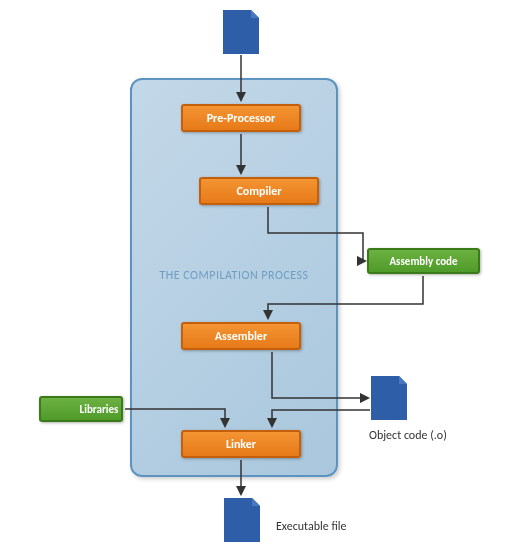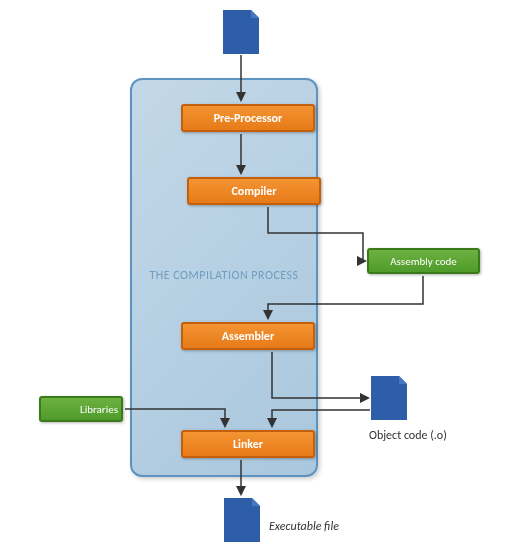--- a/index.html
+++ b/index.html
@@ -3,61 +3,61 @@
 <meta charset="utf-8">
 <style>
   * { box-sizing: border-box; margin: 0; padding: 0; }
   body { width: 518px; height: 556px; font-family: Calibri, Arial, sans-serif; background: #fff; position: relative; }
   .canvas { position: absolute; inset: 0; }
 
   .main-box {
     position: absolute;
     left: 130px;
     top: 78px;
-    width: 188px;
+    width: 208px;
     height: 399px;
     background: linear-gradient(135deg, #c3d8e8 0%, #a9c7dd 100%);
     border: 2px solid #5c93c0;
     border-radius: 12px;
     box-shadow: 2px 2px 4px rgba(0,0,0,0.2);
   }
   .main-title {
     position: absolute;
     left: 0; right: 0;
     top: 188px;
     text-align: center;
     color: #6f9ec2;
     font-size: 12px;
     letter-spacing: 0.5px;
   }
 
   .process {
     position: absolute;
-    width: 134px;
+    width: 120px;
     height: 28px;
     background: linear-gradient(#f49432, #e77a19);
     border: 2px solid #c45f0c;
     border-radius: 3px;
     color: #fff;
     font-weight: bold;
     font-size: 12px;
     display: flex;
     align-items: center;
     justify-content: center;
     box-shadow: 1px 1px 3px rgba(0,0,0,0.3);
   }
 
   .green-box {
     position: absolute;
     height: 26px;
     background: linear-gradient(#6cb142, #4f9b2a);
     border: 2px solid #3a7a18;
     border-radius: 3px;
     color: #fff;
-    font-weight: normal;
+    font-weight: bold;
     font-size: 11px;
     display: flex;
     align-items: center;
     justify-content: center;
     box-shadow: 1px 1px 3px rgba(0,0,0,0.3);
   }
 
   .doc-icon {
     position: absolute;
     width: 36px;
@@ -89,42 +89,42 @@
   </div>
 
   <div class="doc-icon" style="left:223px; top:10px;">
     <svg viewBox="0 0 36 44">
         <path d="M0 0 H28 L36 8 V44 H0 Z" fill="#2e5ea8"></path>
         <path d="M28 0 L36 8 H28 Z" fill="#4678c0"></path>
       </svg>
   </div>
 
   <div class="process" style="left:181px; top:104px;">Pre-Processor</div>
-  <div class="process" style="left:187px; top:177px;">Compiler</div>
+  <div class="process" style="left:199px; top:177px;">Compiler</div>
   <div class="process" style="left:181px; top:430px;">Linker</div>
   <div class="process" style="left:181px; top:322px;">Assembler</div>
 
   <div class="green-box" style="left:367px; top:248px; width:113px;">Assembly code</div>
   <div class="green-box" style="left:39px; top:396px; width:84px;padding-left:36px;">Libraries</div>
 
   <div class="doc-icon" style="left:371px; top:376px;">
     <svg viewBox="0 0 36 44">
         <path d="M0 0 H28 L36 8 V44 H0 Z" fill="#2e5ea8"></path>
         <path d="M28 0 L36 8 H28 Z" fill="#4678c0"></path>
       </svg>
   </div>
   <div class="label" style="left:369px; top:428px;">Object code (.o)</div>
 
   <div class="doc-icon" style="left:224px; top:498px;">
     <svg viewBox="0 0 36 44">
         <path d="M0 0 H28 L36 8 V44 H0 Z" fill="#2e5ea8"></path>
         <path d="M28 0 L36 8 H28 Z" fill="#4678c0"></path>
       </svg>
   </div>
-  <div class="label" style="left:269px; top:519px;font-style:italic;">Executable file</div>
+  <div class="label" style="left:276px; top:519px;">Executable file</div>
 
   <svg class="arrows">
     <defs>
       <marker id="ah" viewBox="0 0 10 10" refX="8" refY="5" markerWidth="7" markerHeight="7" orient="auto">
         <path d="M0 0 L10 5 L0 10 Z" fill="#333"></path>
       </marker>
     </defs>
     <g stroke="#333" stroke-width="1.5" fill="none" marker-end="url(#ah)">
 
       <path d="M241 55 L241 100"></path>

